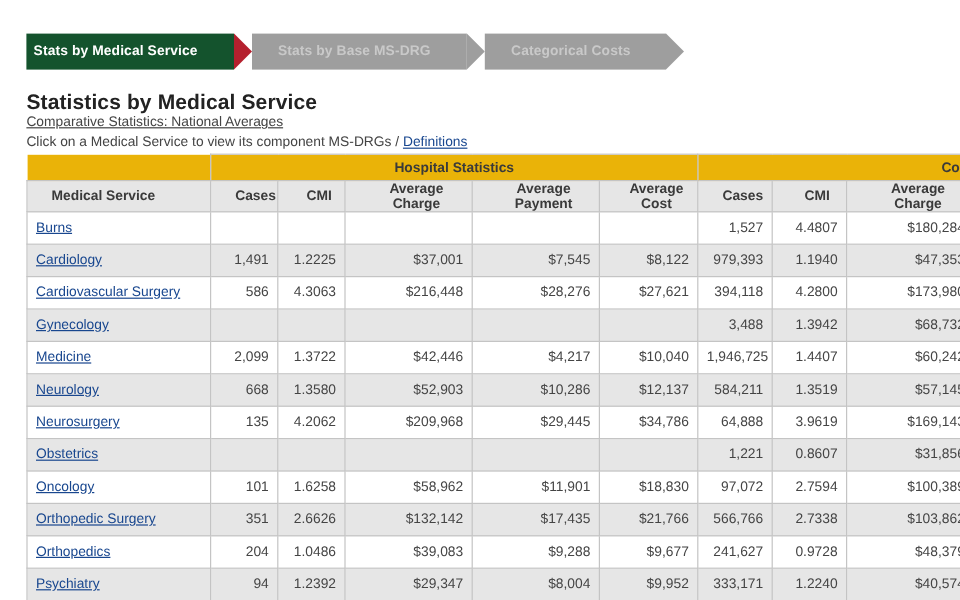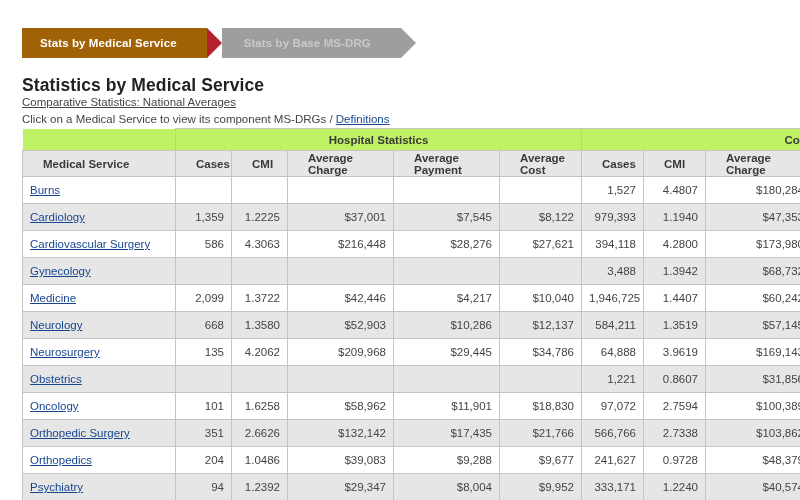--- a/index.html
+++ b/index.html
@@ -30,23 +30,23 @@
     font-size: 11.5px;
     font-weight: bold;
     letter-spacing: .1px;
     white-space: nowrap;
     color: #ffffff;
     cursor: pointer;
     -webkit-user-select: none;
     user-select: none;
   }
   .tab.active {
-    background: #a16207;
+    background: #14532d;
     color: #ffffff;
-    padding-left: 18px;
+    padding-left: 6px;
   }
   .tab.inactive {
     background: #9e9e9e;
     color: #c9c9c9;
   }
   
   .tab::after {
     content: "";
     position: absolute;
     right: -15px; top: 0;
@@ -104,21 +104,21 @@
     font-size: 11.5px;
   }
   th, td {
     border: 1px solid #c4c4c4;
     padding: 0 7px;
     height: 27px;
     vertical-align: middle;
   }
   
   tr.group-row th {
-    background: #bef264;
+    background: #eab308;
     text-align: center;
     font-weight: bold;
     color: #3a3a3a;
     font-size: 11.5px;
     height: 22px;
   }
   th.blank-corner {
     background: #ffffff;
     border-left: none;
     border-top: none;
@@ -127,21 +127,21 @@
   }
   
   tr.col-row th {
     background: #e6e6e6;
     color: #3a3a3a;
     font-weight: bold;
     text-align: left;
     height: 26px;
     padding-left: 20px;
   }
-  tr.col-row th.num { text-align: left; }
+  tr.col-row th.num { text-align: center; }
 
   td.svc { text-align: left; }
   td.num { text-align: right; color: #444444; }
 
   td.svc a {
     color: #19478f;
     text-decoration: underline;
     font-size: 11.5px;
   }
 
@@ -164,20 +164,23 @@
 </style>
 </head>
 <body>
 
 <div class="tabbar">
   <div class="tab active">
     <span>Stats by Medical Service</span>
   </div>
   <div class="tab inactive">
     <span>Stats by Base MS-DRG</span>
+  </div>
+  <div class="tab inactive">
+    <span>Categorical Costs</span>
   </div>
 </div>
 
 <div class="page-title">Statistics by Medical Service</div>
 <div class="subtitle">Comparative Statistics: National Averages</div>
 <div class="hint">
   <span>Click on a Medical Service to view its component MS-DRGs / </span><a href="#">Definitions</a>
 </div>
 
 <div class="table-wrap">
@@ -219,21 +222,21 @@
           <td class="num"></td>
           <td class="num"></td>
           <td class="num"></td>
           <td class="num"></td>
           <td class="num sep-left">1,527</td>
           <td class="num">4.4807</td>
           <td class="num">$180,284</td>
         </tr>
         <tr>
           <td class="svc"><a href="#">Cardiology</a></td>
-          <td class="num">1,359</td>
+          <td class="num">1,491</td>
           <td class="num">1.2225</td>
           <td class="num">$37,001</td>
           <td class="num">$7,545</td>
           <td class="num">$8,122</td>
           <td class="num sep-left">979,393</td>
           <td class="num">1.1940</td>
           <td class="num">$47,353</td>
         </tr>
         <tr>
           <td class="svc"><a href="#">Cardiovascular Surgery</a></td>

